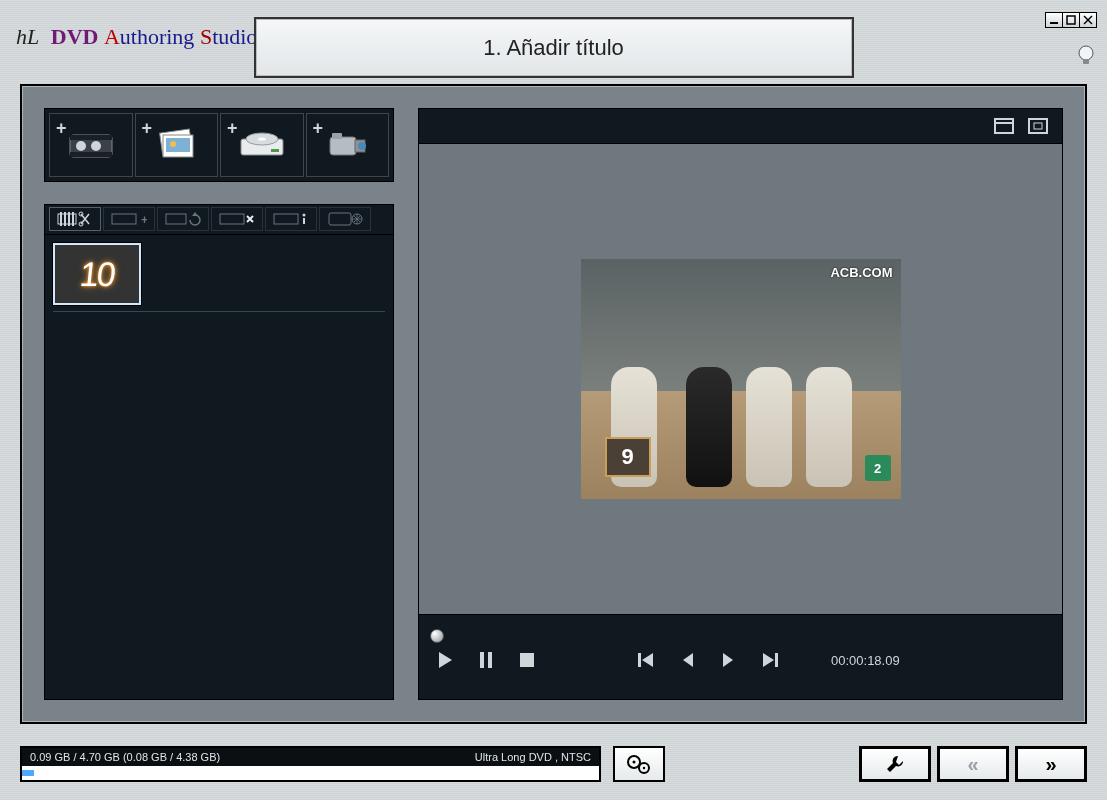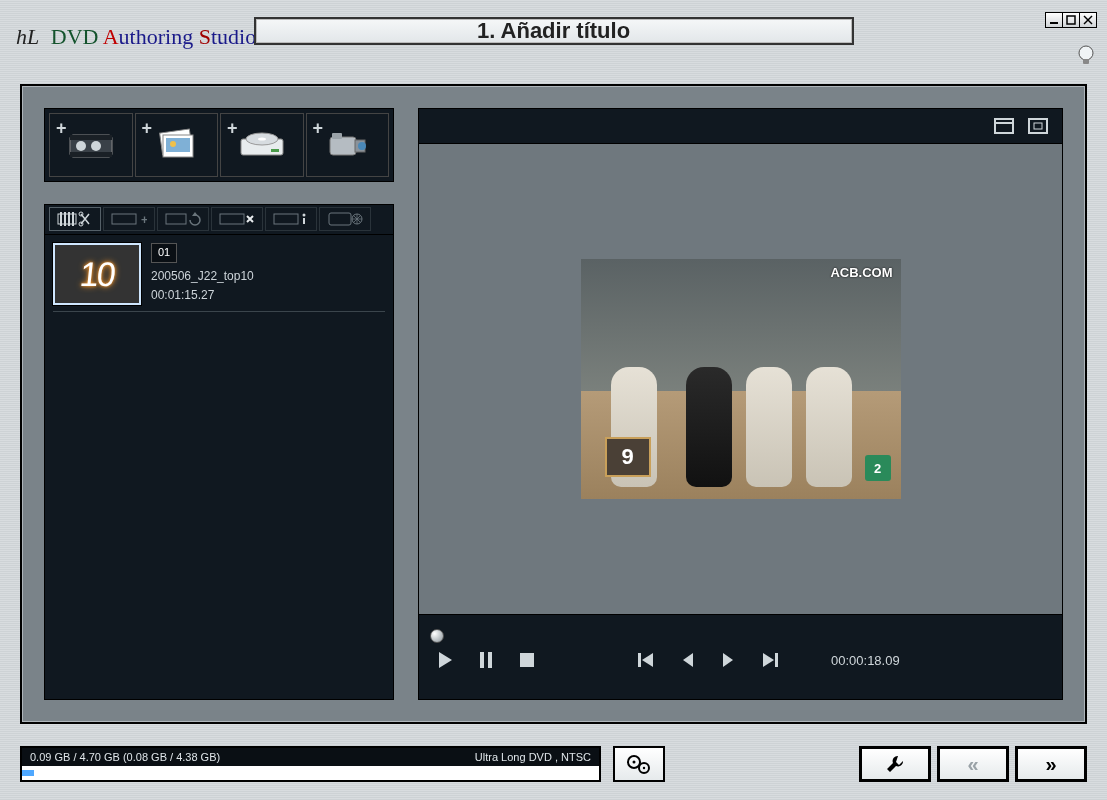--- a/index.html
+++ b/index.html
@@ -44,36 +44,35 @@
     left: 16px; top: 24px;
     font-family: "Times New Roman", serif;
     font-size: 22px;
     font-style: italic;
   }
   .logo-block .hl {
     font-style: italic; font-weight: normal;
     margin-right: 6px;
     color: #222;
   }
-  .logo-block .dvd { font-weight: normal; color: #14532d; font-style: normal;}
+  .logo-block .dvd { font-weight: bold; color: #701a75; font-style: normal;}
   .logo-block .auth { color: #c00000; font-style: normal; }
   .logo-block .studio { color: #a00000; font-style: normal; }
   .logo-block .studio-rest { color: #1a1a8a; font-style: normal; }
   .step-banner {
     position: absolute;
     left: 50%; transform: translateX(-50%);
     top: 17px;
-    width: 600px; height: 28px;
+    width: 600px; height: 61px;
     background: linear-gradient(#f5f7f8,#e2e6e9);
     border: 2px solid #333;
     box-shadow: inset 0 0 0 1px #bbb;
     display: flex; align-items: center; justify-content: center;
     font-size: 22px; font-family: Arial, sans-serif;
     color: #222;
-    font-weight: bold;
   }
   .hint-bulb {
     position: absolute;
     right: 12px; top: 44px;
     cursor: pointer;
   }
 
   
   .main-panel {
     margin: 0 20px 0 20px;
@@ -456,25 +455,20 @@
             <path d="M30 3 L30 13 M25 8 L35 8 M26.5 4.5 L33.5 11.5 M33.5 4.5 L26.5 11.5" stroke="#6a757c" stroke-width="0.8"></path>
           </svg>
         </div>
       </div>
 
       <div class="clip-list">
         <div class="clip-item">
           <div class="thumb">
             <span class="ten">10</span>
           </div>
-          <div class="clip-meta">
-            <span class="clip-badge">01</span><br>
-            <span>200506_J22_top10</span><br>
-            <span>00:01:15.27</span>
-          </div>
         </div>
       </div>
     </div>
   </div>
 
   <div class="right-col">
     <div class="preview-head">
       <div class="icon-btn">
         <svg width="20" height="16" viewBox="0 0 20 16">
           <rect x="1" y="1" width="18" height="14" fill="none" stroke="#cfd6da" stroke-width="2"></rect>

